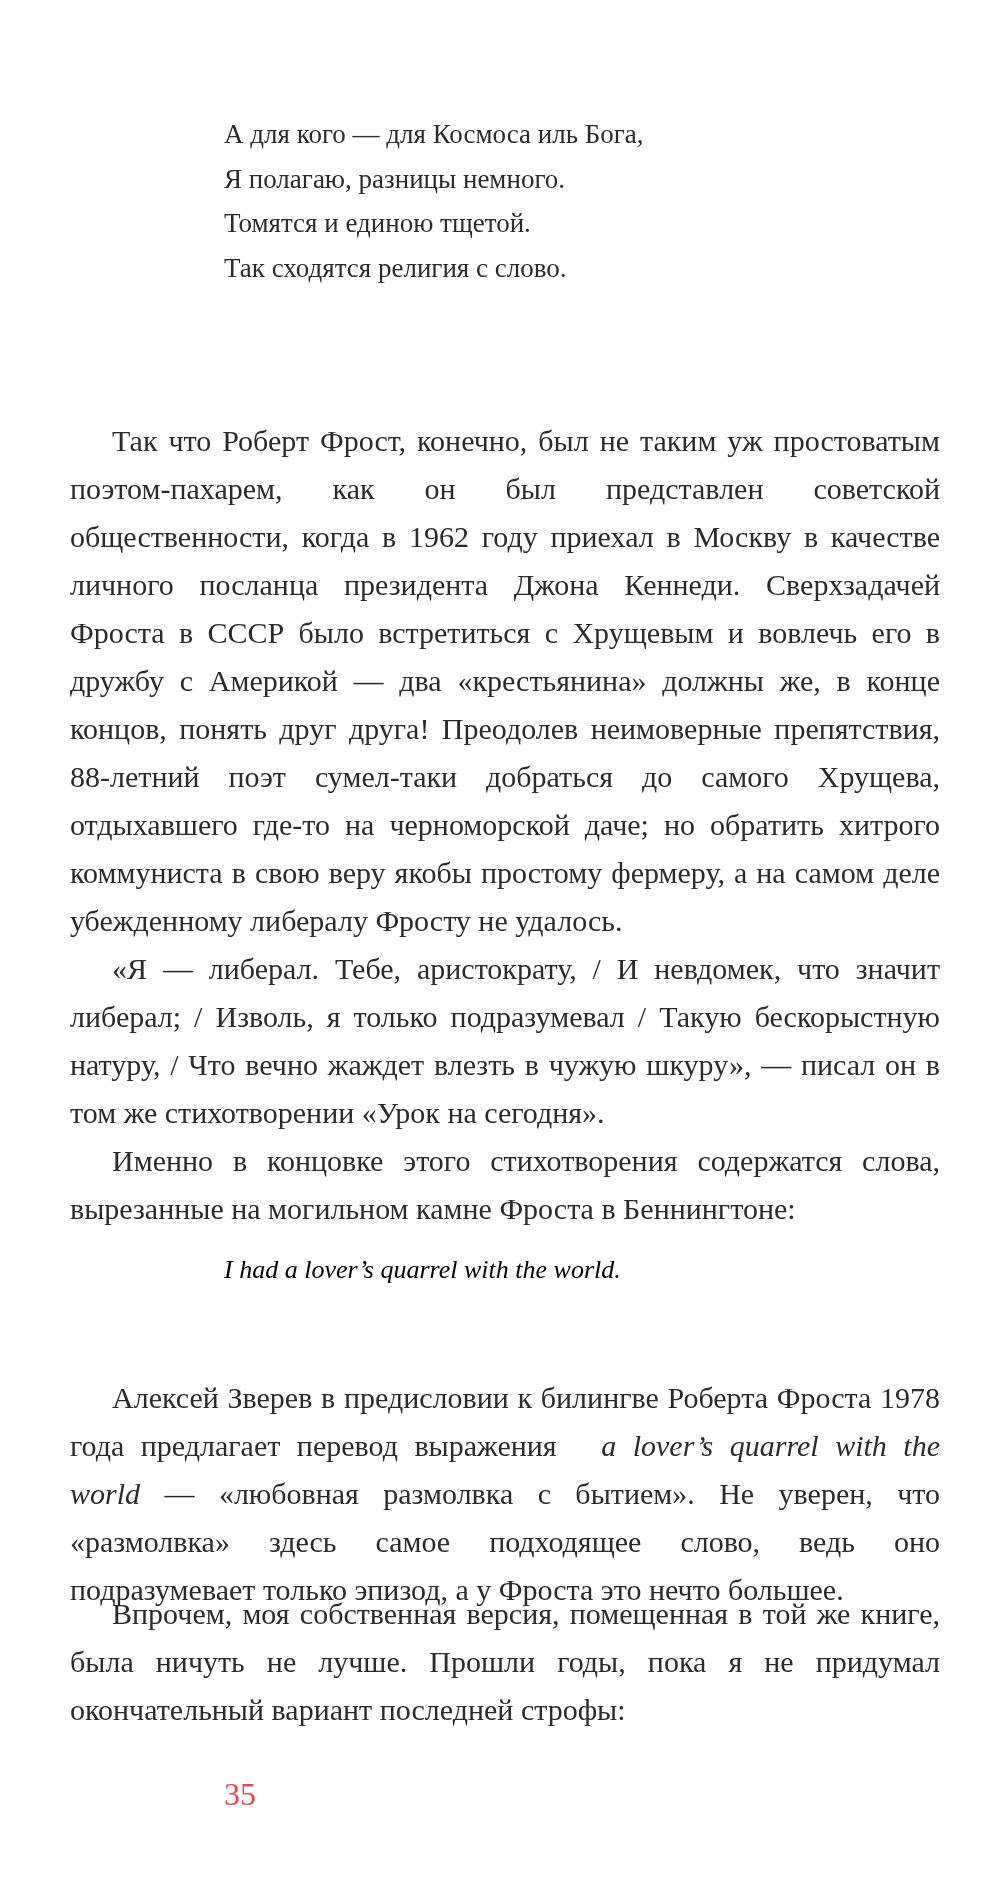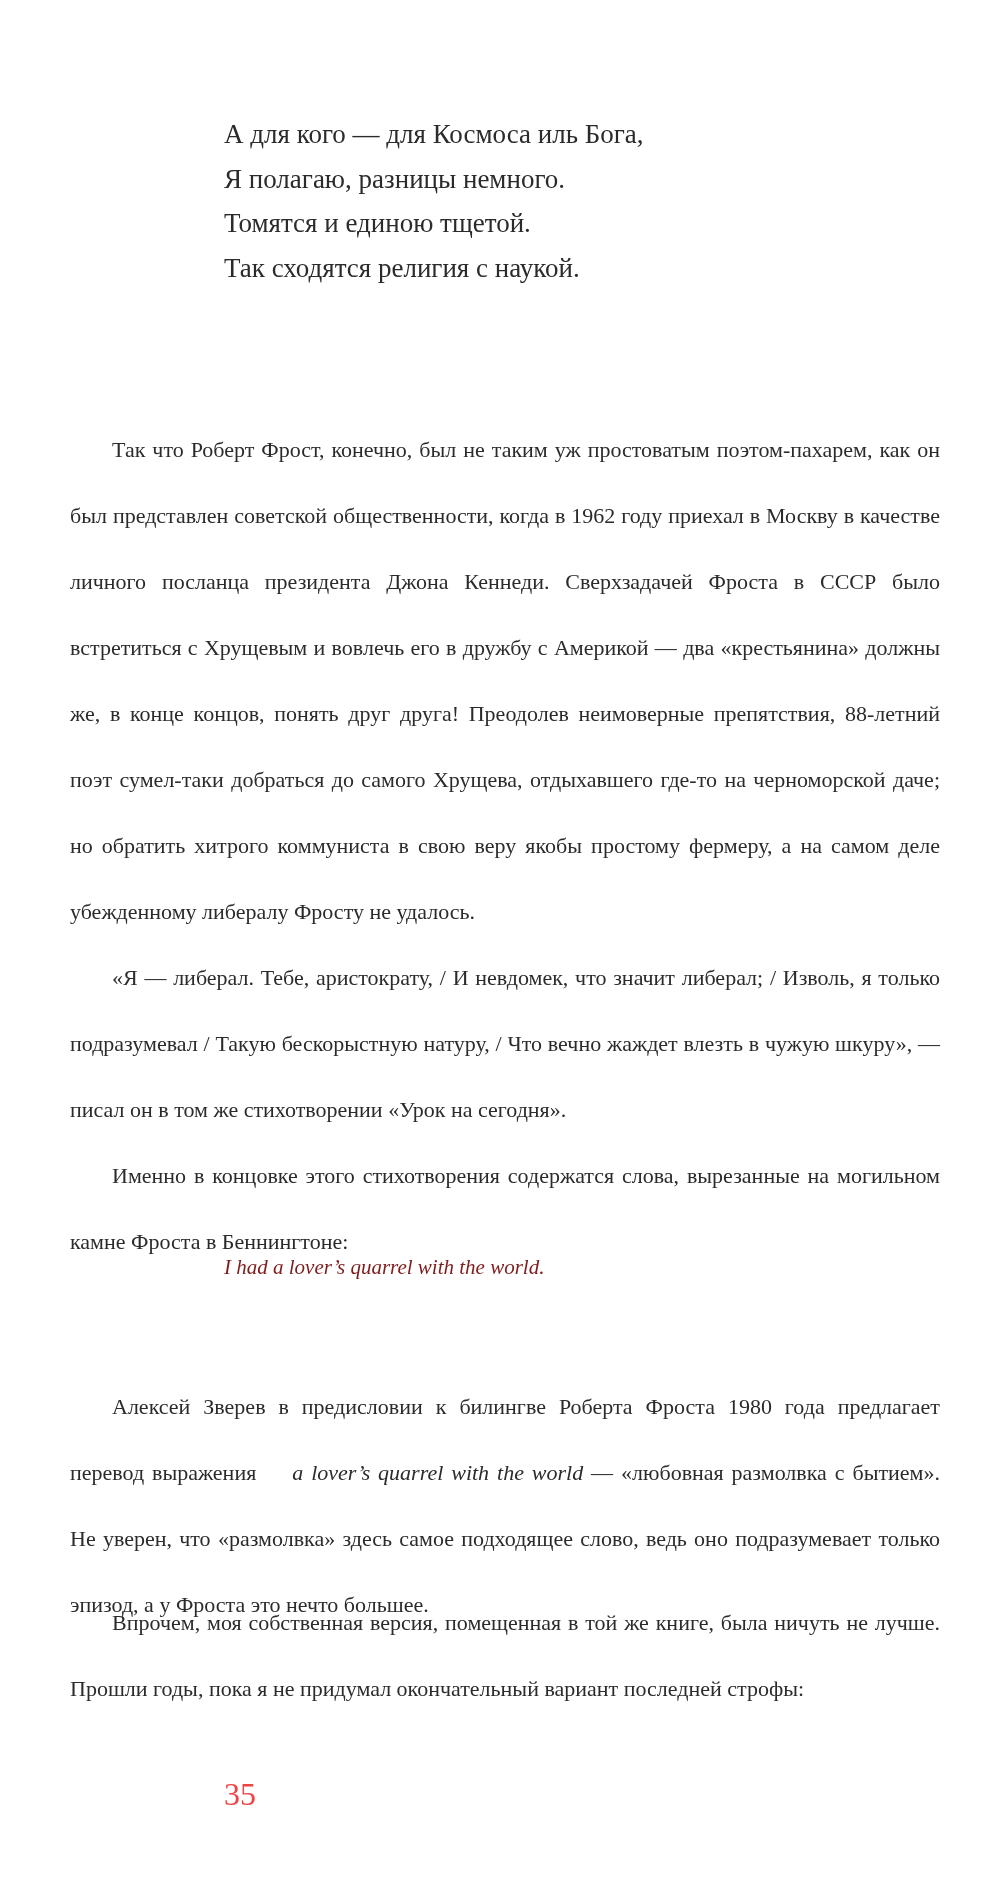--- a/index.html
+++ b/index.html
@@ -1,52 +1,52 @@
 <!DOCTYPE html>
 <html><head>
 <meta charset="utf-8">
 <style>
   html, body { margin: 0; padding: 0; background: #ffffff; }
   body { width: 1000px; height: 1897px; position: relative; overflow: hidden;
          font-family: "Liberation Serif", "DejaVu Serif", serif; color: #2b2b2b; }
   .page { position: absolute; left: 0; top: 0; width: 1000px; height: 1897px; }
   .poem { position: absolute; left: 224px; top: 112px; font-size: 27px; line-height: 44.7px; }
   .poem .line { white-space: nowrap; }
-  .prose { position: absolute; left: 70px; width: 870px; font-size: 22px; line-height: 66px;
+  .prose { position: absolute; left: 70px; width: 870px; font-size: 30px; line-height: 48px;
            text-align: justify; }
   .prose p { margin: 0; text-indent: 42px; }
   .block1 { top: 417px; }
-  .epigraph { position: absolute; left: 224px; top: 1255px; font-size: 21px; font-style: italic; white-space: nowrap; color: #7f1d1d; }
+  .epigraph { position: absolute; left: 224px; top: 1255px; font-size: 26px; font-style: italic; white-space: nowrap; color: #000000; }
   .block2 { top: 1374px; }
   .block3 { top: 1590px; }
   em { font-style: italic; margin-left: 28px; }
   .page-number { position: absolute; left: 224px; top: 1776px; font-size: 32px; color: #ef4444; }
 </style>
 </head>
 <body>
 
 <div class="page">
 
   <div class="poem">
     <div class="line">А для кого — для Космоса иль Бога,</div>
     <div class="line">Я полагаю, разницы немного.</div>
     <div class="line">Томятся и единою тщетой.</div>
-    <div class="line">Так сходятся религия с наукой.</div>
+    <div class="line">Так сходятся религия с слово.</div>
   </div>
 
   <div class="prose block1">
     <p>Так что Роберт Фрост, конечно, был не таким уж простоватым поэтом-пахарем, как он был представлен советской общественности, когда в 1962 году приехал в Москву в качестве личного посланца президента Джона Кеннеди. Сверхзадачей Фроста в СССР было встретиться с Хрущевым и вовлечь его в дружбу с Америкой — два «крестьянина» должны же, в конце концов, понять друг друга! Преодолев неимоверные препятствия, 88-летний поэт сумел-таки добраться до самого Хрущева, отдыхавшего где-то на черноморской даче; но обратить хитрого коммуниста в свою веру якобы простому фермеру, а на самом деле убежденному либералу Фросту не удалось.</p>
     <p>«Я — либерал. Тебе, аристократу, / И невдомек, что значит либерал; / Изволь, я только подразумевал / Такую бескорыстную натуру, / Что вечно жаждет влезть в чужую шкуру», — писал он в том же стихотворении «Урок на сегодня».</p>
     <p>Именно в концовке этого стихотворения содержатся слова, вырезанные на могильном камне Фроста в Беннингтоне:</p>
   </div>
 
   <div class="epigraph">I had a lover’s quarrel with the world.</div>
 
   <div class="prose block2">
-    <p><span>Алексей Зверев в предисловии к билингве Роберта Фроста 1980 года предлагает перевод выражения </span><em>a lover’s quarrel with the world</em><span> — «любовная размолвка с бытием». Не уверен, что «размолвка» здесь самое подходящее слово, ведь оно подразумевает только эпизод, а у Фроста это нечто большее.</span></p>
+    <p><span>Алексей Зверев в предисловии к билингве Роберта Фроста 1978 года предлагает перевод выражения </span><em>a lover’s quarrel with the world</em><span> — «любовная размолвка с бытием». Не уверен, что «размолвка» здесь самое подходящее слово, ведь оно подразумевает только эпизод, а у Фроста это нечто большее.</span></p>
   </div>
 
   <div class="prose block3">
     <p>Впрочем, моя собственная версия, помещенная в той же книге, была ничуть не лучше. Прошли годы, пока я не придумал окончательный вариант последней строфы:</p>
   </div>
 
   <div class="page-number">35</div>
 </div>
 
 </body></html>

